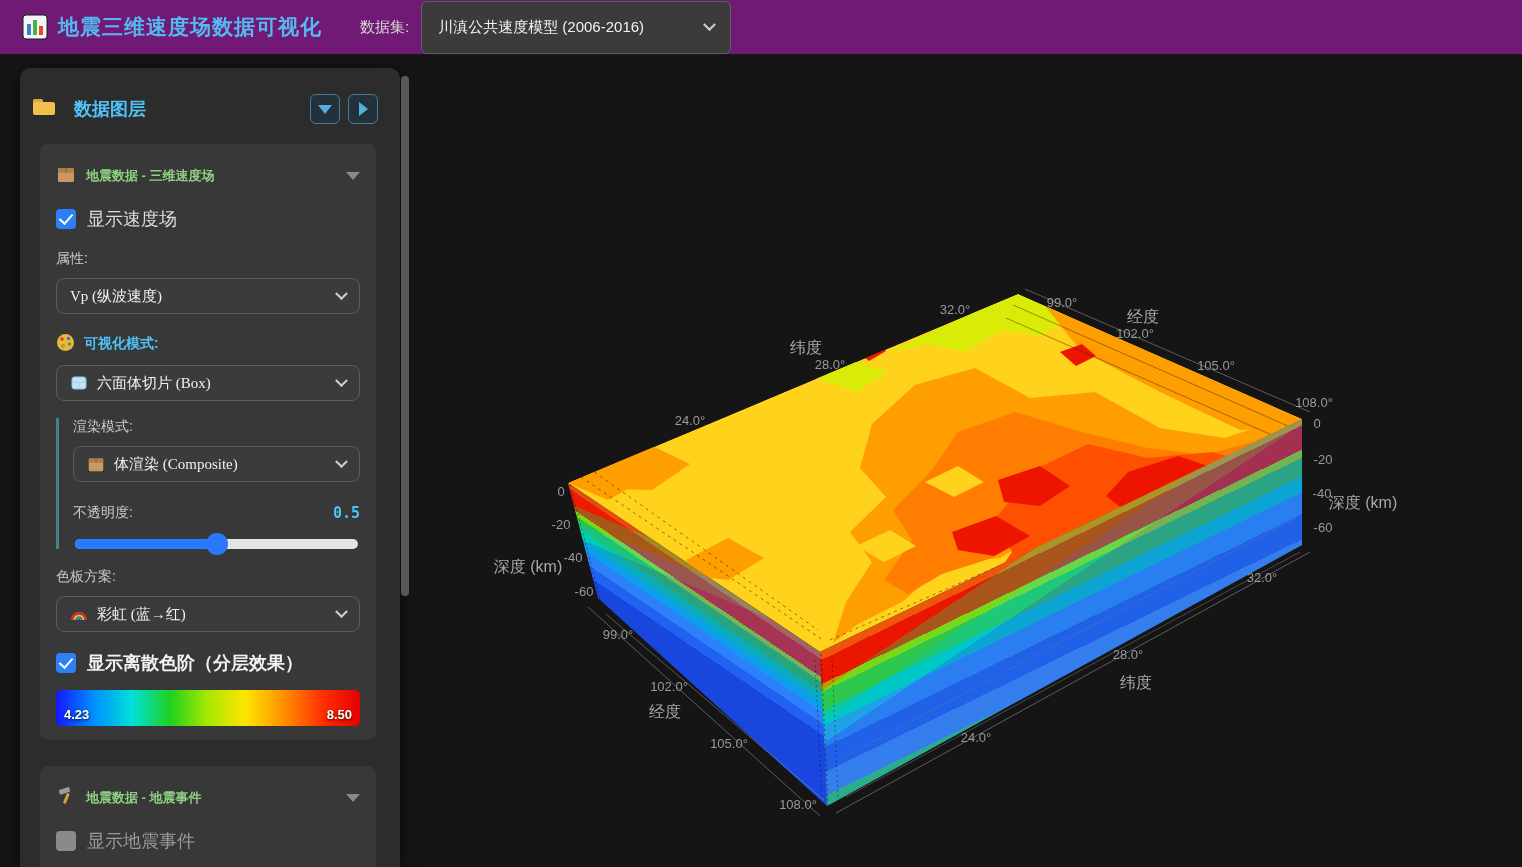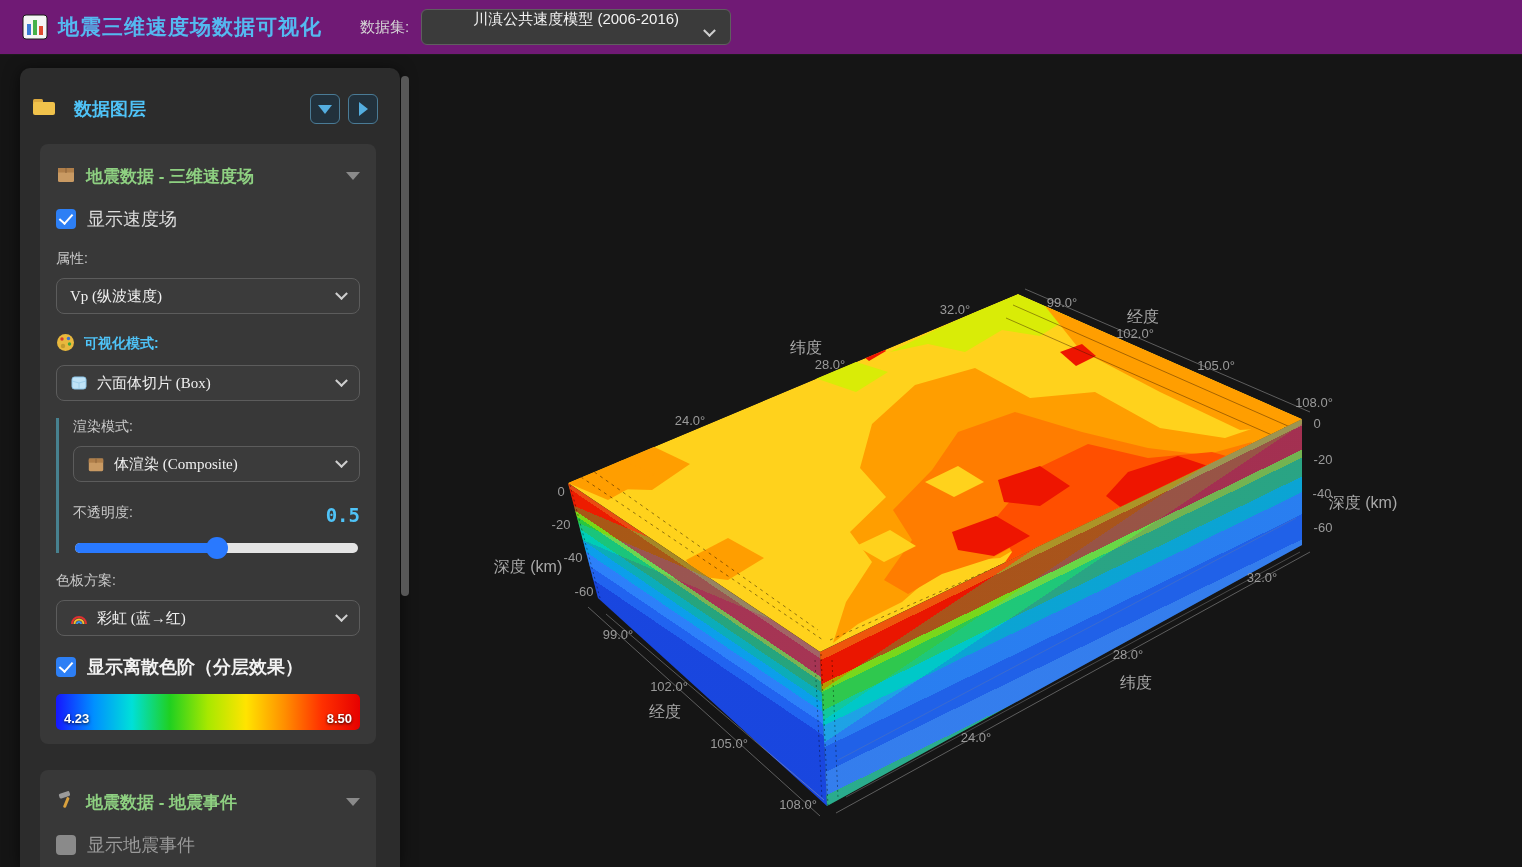--- a/index.html
+++ b/index.html
@@ -5,23 +5,23 @@
   * { margin:0; padding:0; box-sizing:border-box; }
   html,body { width:1522px; height:867px; overflow:hidden; background:#151515;
               font-family:"Liberation Sans","DejaVu Sans",sans-serif; }
 
   
   .header { position:absolute; top:0; left:0; right:0; height:55px; background:#701a75;
             border-bottom:1px solid #1b1b1b; display:flex; align-items:center; z-index:10; }
   .app-icon { margin-left:22px; display:flex; }
   .app-title { color:#54b9f0; font-size:21px; font-weight:bold; margin-left:10px; letter-spacing:1px; }
   .ds-label { color:#d6d6d6; font-size:15px; margin-left:38px; }
-  .ds-select { margin-left:12px; width:310px; height:36px; background:#3b3b3b; border:1px solid #5f5f5f;
+  .ds-select { margin-left:12px; width:310px; height:53px; background:#3b3b3b; border:1px solid #5f5f5f;
                border-radius:6px; display:flex; align-items:center; padding:0 16px; color:#f2f2f2;
-               font-size:15px; cursor:pointer;flex-direction:column; }
+               font-size:15px; cursor:pointer; }
   .chev { width:9px; height:9px; border-right:2px solid #cfcfcf; border-bottom:2px solid #cfcfcf;
           transform:rotate(45deg) translate(-2px,-2px); flex:none; }
   .ds-select .chev, .select .chev { margin-left:auto; }
 
   
   .viewer { position:absolute; top:0; left:0; width:1522px; height:867px; z-index:1; background:#151515; }
   .viewer svg { display:block; }
   .ax-tick  { fill:#9a9a9a; font-size:13px; }
   .ax-title { fill:#a8a8a8; font-size:16px; }
 
@@ -35,21 +35,21 @@
   .panel-btn:first-of-type { margin-left:auto; }
   .tri-d { width:0; height:0; border-left:7px solid transparent; border-right:7px solid transparent;
            border-top:9px solid #54aee0; }
   .tri-r { width:0; height:0; border-top:7px solid transparent; border-bottom:7px solid transparent;
            border-left:9px solid #54aee0; }
   .scroll-thumb { position:absolute; left:401px; top:76px; width:8px; height:520px;
                   background:#585858; border-radius:4px; z-index:6; }
 
   .card { background:#383838; border-radius:8px; margin:0 24px 26px 20px; padding:14px 16px; }
   .card-header { display:flex; align-items:center; padding-top:6px; }
-  .card-title { color:#8ed081; font-weight:bold; font-size:17px; margin-left:10px; }
+  .card-title { color:#8ed081; font-weight:bold; font-size:13px; margin-left:10px; }
   .tri-collapse { margin-left:auto; width:0; height:0; border-left:7px solid transparent;
                   border-right:7px solid transparent; border-top:8px solid #8a8a8a; }
 
   .row-check { display:flex; align-items:center; margin-top:19px; }
   .cb { width:20px; height:20px; border-radius:4px; background:#8a8a8a; position:relative; flex:none; cursor:pointer; }
   .cb.checked { background:#2d7ff5; }
   .cb.checked::after { content:""; position:absolute; left:6px; top:2px; width:6px; height:11px;
           border-right:2.5px solid #fff; border-bottom:2.5px solid #fff; transform:rotate(42deg); }
   .cb-label { margin-left:11px; color:#dcdcdc; font-size:18px; }
   .cb-label.strong { font-weight:bold; color:#f2f2f2; }
@@ -60,21 +60,21 @@
   .field-label.accent .lbl { margin-left:9px; }
   .field-label.faded { color:#6f6f6f; margin-top:17px; }
   .select { height:36px; background:#3b3b3b; border:1px solid #5c5c5c; border-radius:8px; display:flex;
             align-items:center; padding:16px 13px; color:#f0f0f0; font-size:15px; margin-top:10px; cursor:pointer;font-family:Liberation Serif, serif; }
   .sel-icon { margin-right:9px; display:flex; flex:none; }
 
   .subsection { border-left:3px solid #47818f; padding-left:14px; margin-top:17px; }
   .subsection .field-label:first-child { margin-top:0; }
   .opacity-row { display:flex; margin-top:22px; }
   .opacity-value { margin-left:auto; color:#4fc3f7; font-family:"DejaVu Sans Mono",monospace;
-                   font-weight:bold; font-size:19px; }
+                   font-weight:bold; font-size:15px; }
   .slider { position:relative; height:10px; border-radius:5px; background:#e4e4e4; margin:17px 2px 8px 2px; cursor:pointer; }
   .slider-fill { position:absolute; left:0; top:0; bottom:0; border-radius:5px; background:#2979ff; }
   .slider-thumb { position:absolute; top:50%; width:22px; height:22px; border-radius:50%;
                   background:#2979ff; transform:translate(-50%,-50%); }
 
   .colorbar { height:36px; border-radius:5px; margin-top:15px; position:relative; }
   .cbar-min,.cbar-max { position:absolute; bottom:4px; color:#fff; font-weight:bold; font-size:13px;
                         text-shadow:0 1px 3px rgba(0,0,0,.85); }
   .cbar-min { left:8px; } .cbar-max { right:8px; }
 </style>

